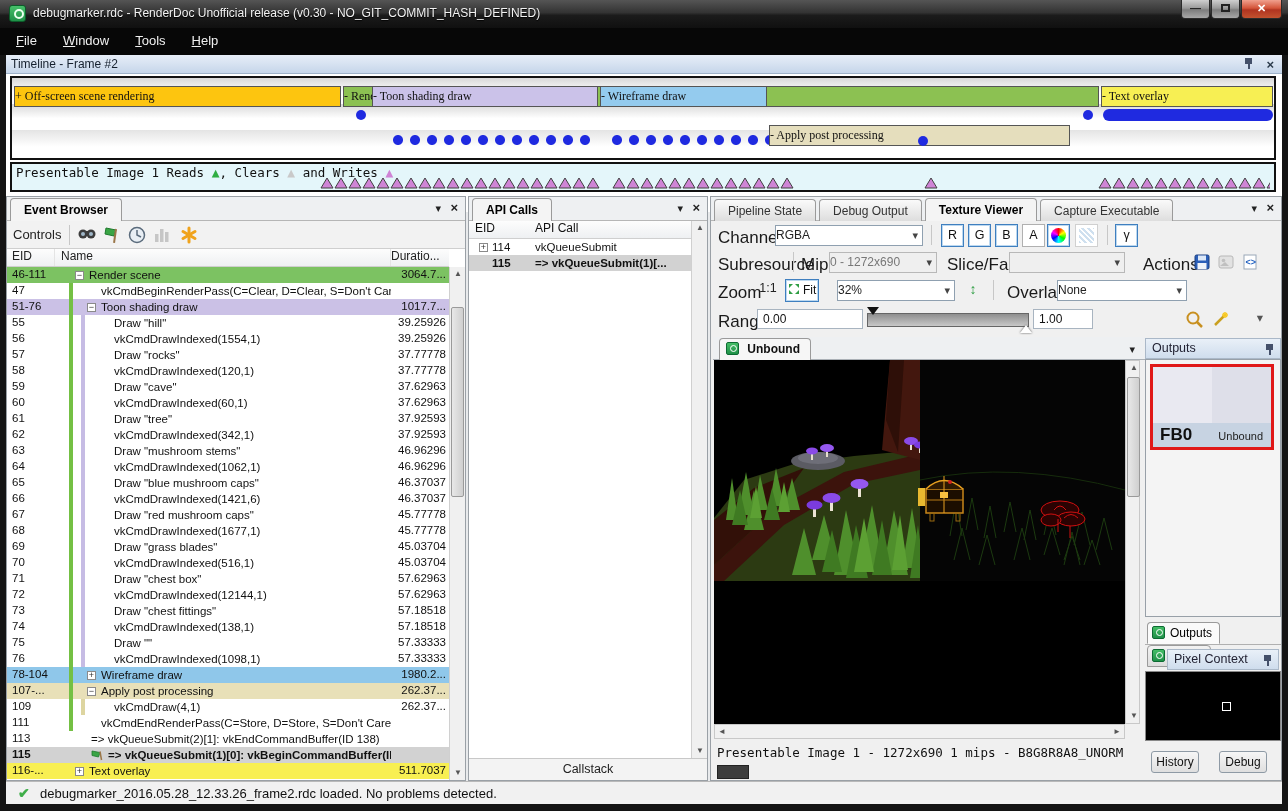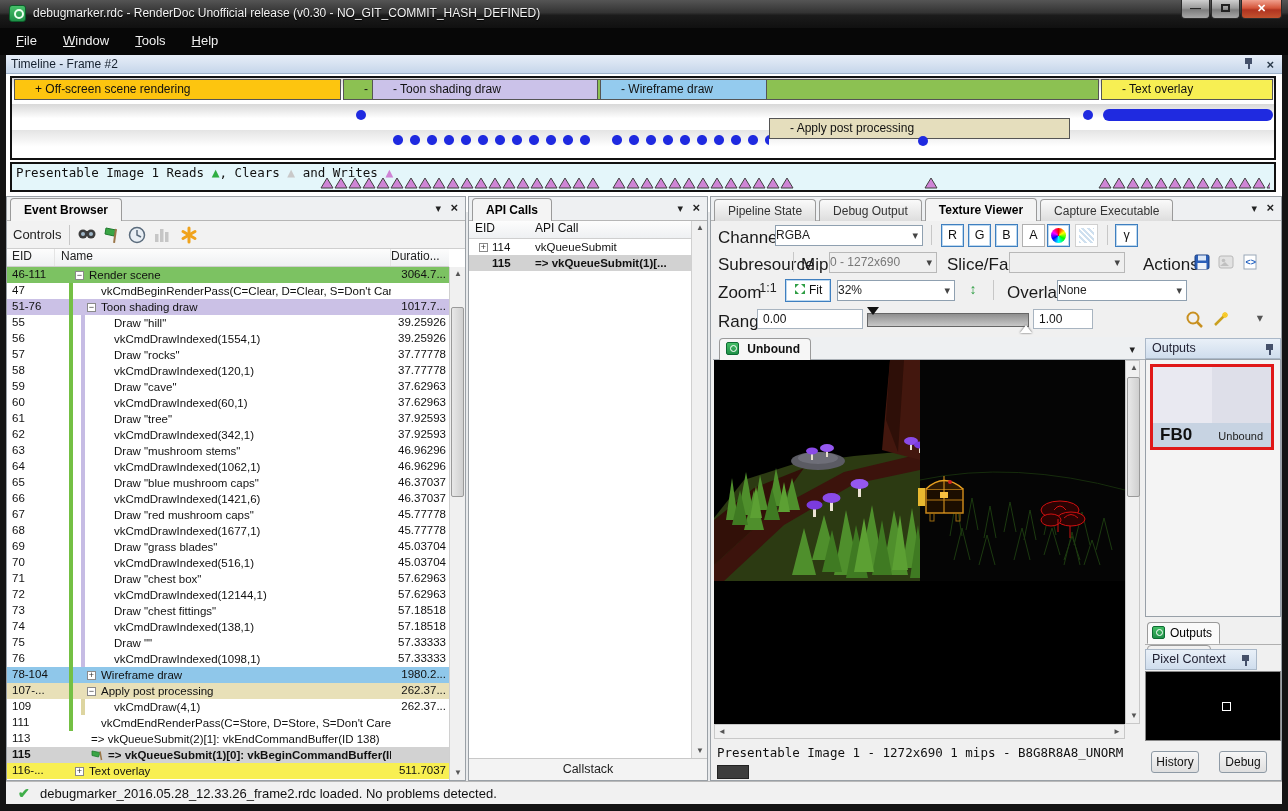--- a/index.html
+++ b/index.html
@@ -35,22 +35,22 @@
   #tl-title { position:absolute; left:0; top:0; width:1276px; height:19px;
     background:linear-gradient(#e7eef8,#c6d6ea); border-bottom:1px solid #9eb2c9;
     font-size:12px; line-height:18px; padding-left:5px; color:#15202e; }
   #tl-pin { position:absolute; right:28px; top:2px; }
   #tl-close { position:absolute; right:8px; top:1px; font-size:13px; color:#2a3a4a; font-weight:bold; }
   #tl-body { position:absolute; left:0; top:19px; width:1276px; height:138px; background:#fff; }
   #tl-bars { position:absolute; left:4px; top:2px; width:1266px; height:84px; border:2px solid #111; background:#fff; }
   .tl-row { position:absolute; left:0; width:100%; height:24px;
     background:linear-gradient(#d8d8d8, #ffffff 60%); }
   #tlr1 { top:0px; } #tlr2 { top:26px; } #tlr3 { top:52px; background:linear-gradient(#e4e4e4,#ffffff 70%); }
-  .tl-bar { position:absolute; top:1px; height:21px; border:1px solid #555; font-family:Liberation Sans, sans-serif;
-    font-size:12px; line-height:19px; padding-left:20px; white-space:nowrap; overflow:hidden; }
+  .tl-bar { position:absolute; top:8px; height:21px; border:1px solid #555; font-family:Liberation Serif, serif;
+    font-size:12px; line-height:19px; padding-left:0; white-space:nowrap; overflow:hidden; }
   #bar-offscreen { left:2px;   width:327px; background:#fdc50f; }
   #bar-render    { left:331px; width:756px; background:#8cc152; }
   #bar-textov    { left:1089px;width:172px; background:#f7ef53; }
   #bar-toon      { left:360px; width:226px; background:#cbc2e9; }
   #bar-wire      { left:588px; width:167px; background:#94cbee; }
   #bar-post      { left:757px; width:301px; background:#e5debd;margin-top:39px; }
   .tl-dot { position:absolute; width:10px; height:10px; border-radius:50%; background:#1f2ae0; }
   #dot-begin { left:344px; top:32px; } #dot-end { left:1071px; top:32px; }
   #dot-post  { left:906px; top:58px; }
   #capsule { position:absolute; left:1091px; top:31px; width:170px; height:12px; border-radius:6px; background:#1f2ae0; }
@@ -174,21 +174,21 @@
   #outputs-list { position:absolute; left:434px; top:162px; width:136px; height:258px; background:#f4f4f4; border:1px solid #98a0a8; }
   #fb0 { position:absolute; left:4px; top:4px; width:124px; height:86px; border:3px solid #e01818; background:#e9e9f1; }
   #fb0::before { content:""; position:absolute; right:0; top:0; width:50%; height:100%; background:#dedfe9; }
   #fb0-strip { position:absolute; left:0; bottom:0; width:100%; height:24px; background:#c7d3e2; }
   #fb0-label { position:absolute; left:7px; bottom:2px; font-size:17px; font-weight:bold; color:#101010; }
   #fb0-value { position:absolute; right:8px; bottom:5px; font-size:11px; color:#222; }
   #io-tabs { position:absolute; left:434px; top:424px; width:136px; height:24px; border-bottom:1px solid #b0b0b0; }
   .io-tab { display:inline-block; height:22px; margin:1px 0 0 2px; padding:0 7px 0 4px; border:1px solid #9a9a9a;
     border-radius:4px 4px 0 0; font-size:12px; line-height:20px; background:linear-gradient(#f2f2f2,#ddd); color:#555; }
   .io-tab.active { background:#fafafa; color:#000; border-bottom:1px solid #fafafa; }
-  #pixctx-head { left:434px; top:452px; width:112px; }
+  #pixctx-head { left:456px; top:452px; width:112px; }
   #pixctx { position:absolute; left:434px; top:474px; width:136px; height:70px; background:#000; border:1px solid #888; }
   #pix-marker { position:absolute; left:76px; top:30px; width:9px; height:9px; border:1.5px solid #fff; }
   .pbtn { position:absolute; top:554px; height:22px; background:linear-gradient(#f6f6f6,#dfdfdf); border:1px solid #8e9aa5;
     border-radius:3px; font-size:12px; text-align:center; line-height:20px; color:#111; }
   #btn-history { left:440px; width:48px; } #btn-debug { left:508px; width:48px; }
 
   
   #statusbar { position:absolute; left:0; top:726px; width:1276px; height:23px; background:#f1f1f1; border-top:1px solid #b9b9b9; }
   #status-check { position:absolute; left:12px; top:3px; color:#3fae49; font-size:14px; font-weight:bold; }
   #status-text { position:absolute; left:34px; top:4px; font-size:13px; color:#111; }
@@ -891,21 +891,21 @@
           </svg>
           <svg style="position:absolute;left:530px;top:3px;width:18px;height:18px" viewBox="0 0 18 18">
             <rect x="3" y="2" width="12" height="14" fill="#fff" stroke="#9aa8b8"></rect>
             <text x="4.5" y="12" font-size="9" font-weight="bold" fill="#2060c0">&lt;&gt;</text>
           </svg>
         </div>
 
         <div class="crow" style="top:57px">
           <span class="clabel" style="left:7px">Zoom</span>
           <span class="flatbtn" style="left:44px; width:26px">1:1</span>
-          <span class="sqbtn on" style="left:74px; width:46px; line-height:21px">
+          <span class="sqbtn on" style="left:74px; width:34px; line-height:21px">
             <svg style="width:12px;height:12px;vertical-align:-1px" viewBox="0 0 12 12">
               <g fill="#2f9e44">
                   <path d="M1 1 L5 1 L1 5 Z"></path>
                   <path d="M11 1 L11 5 L7 1 Z"></path>
                   <path d="M1 11 L1 7 L5 11 Z"></path>
                   <path d="M11 11 L7 11 L11 7 Z"></path>
                 </g>
             </svg>
             <span>Fit</span>
           </span>

